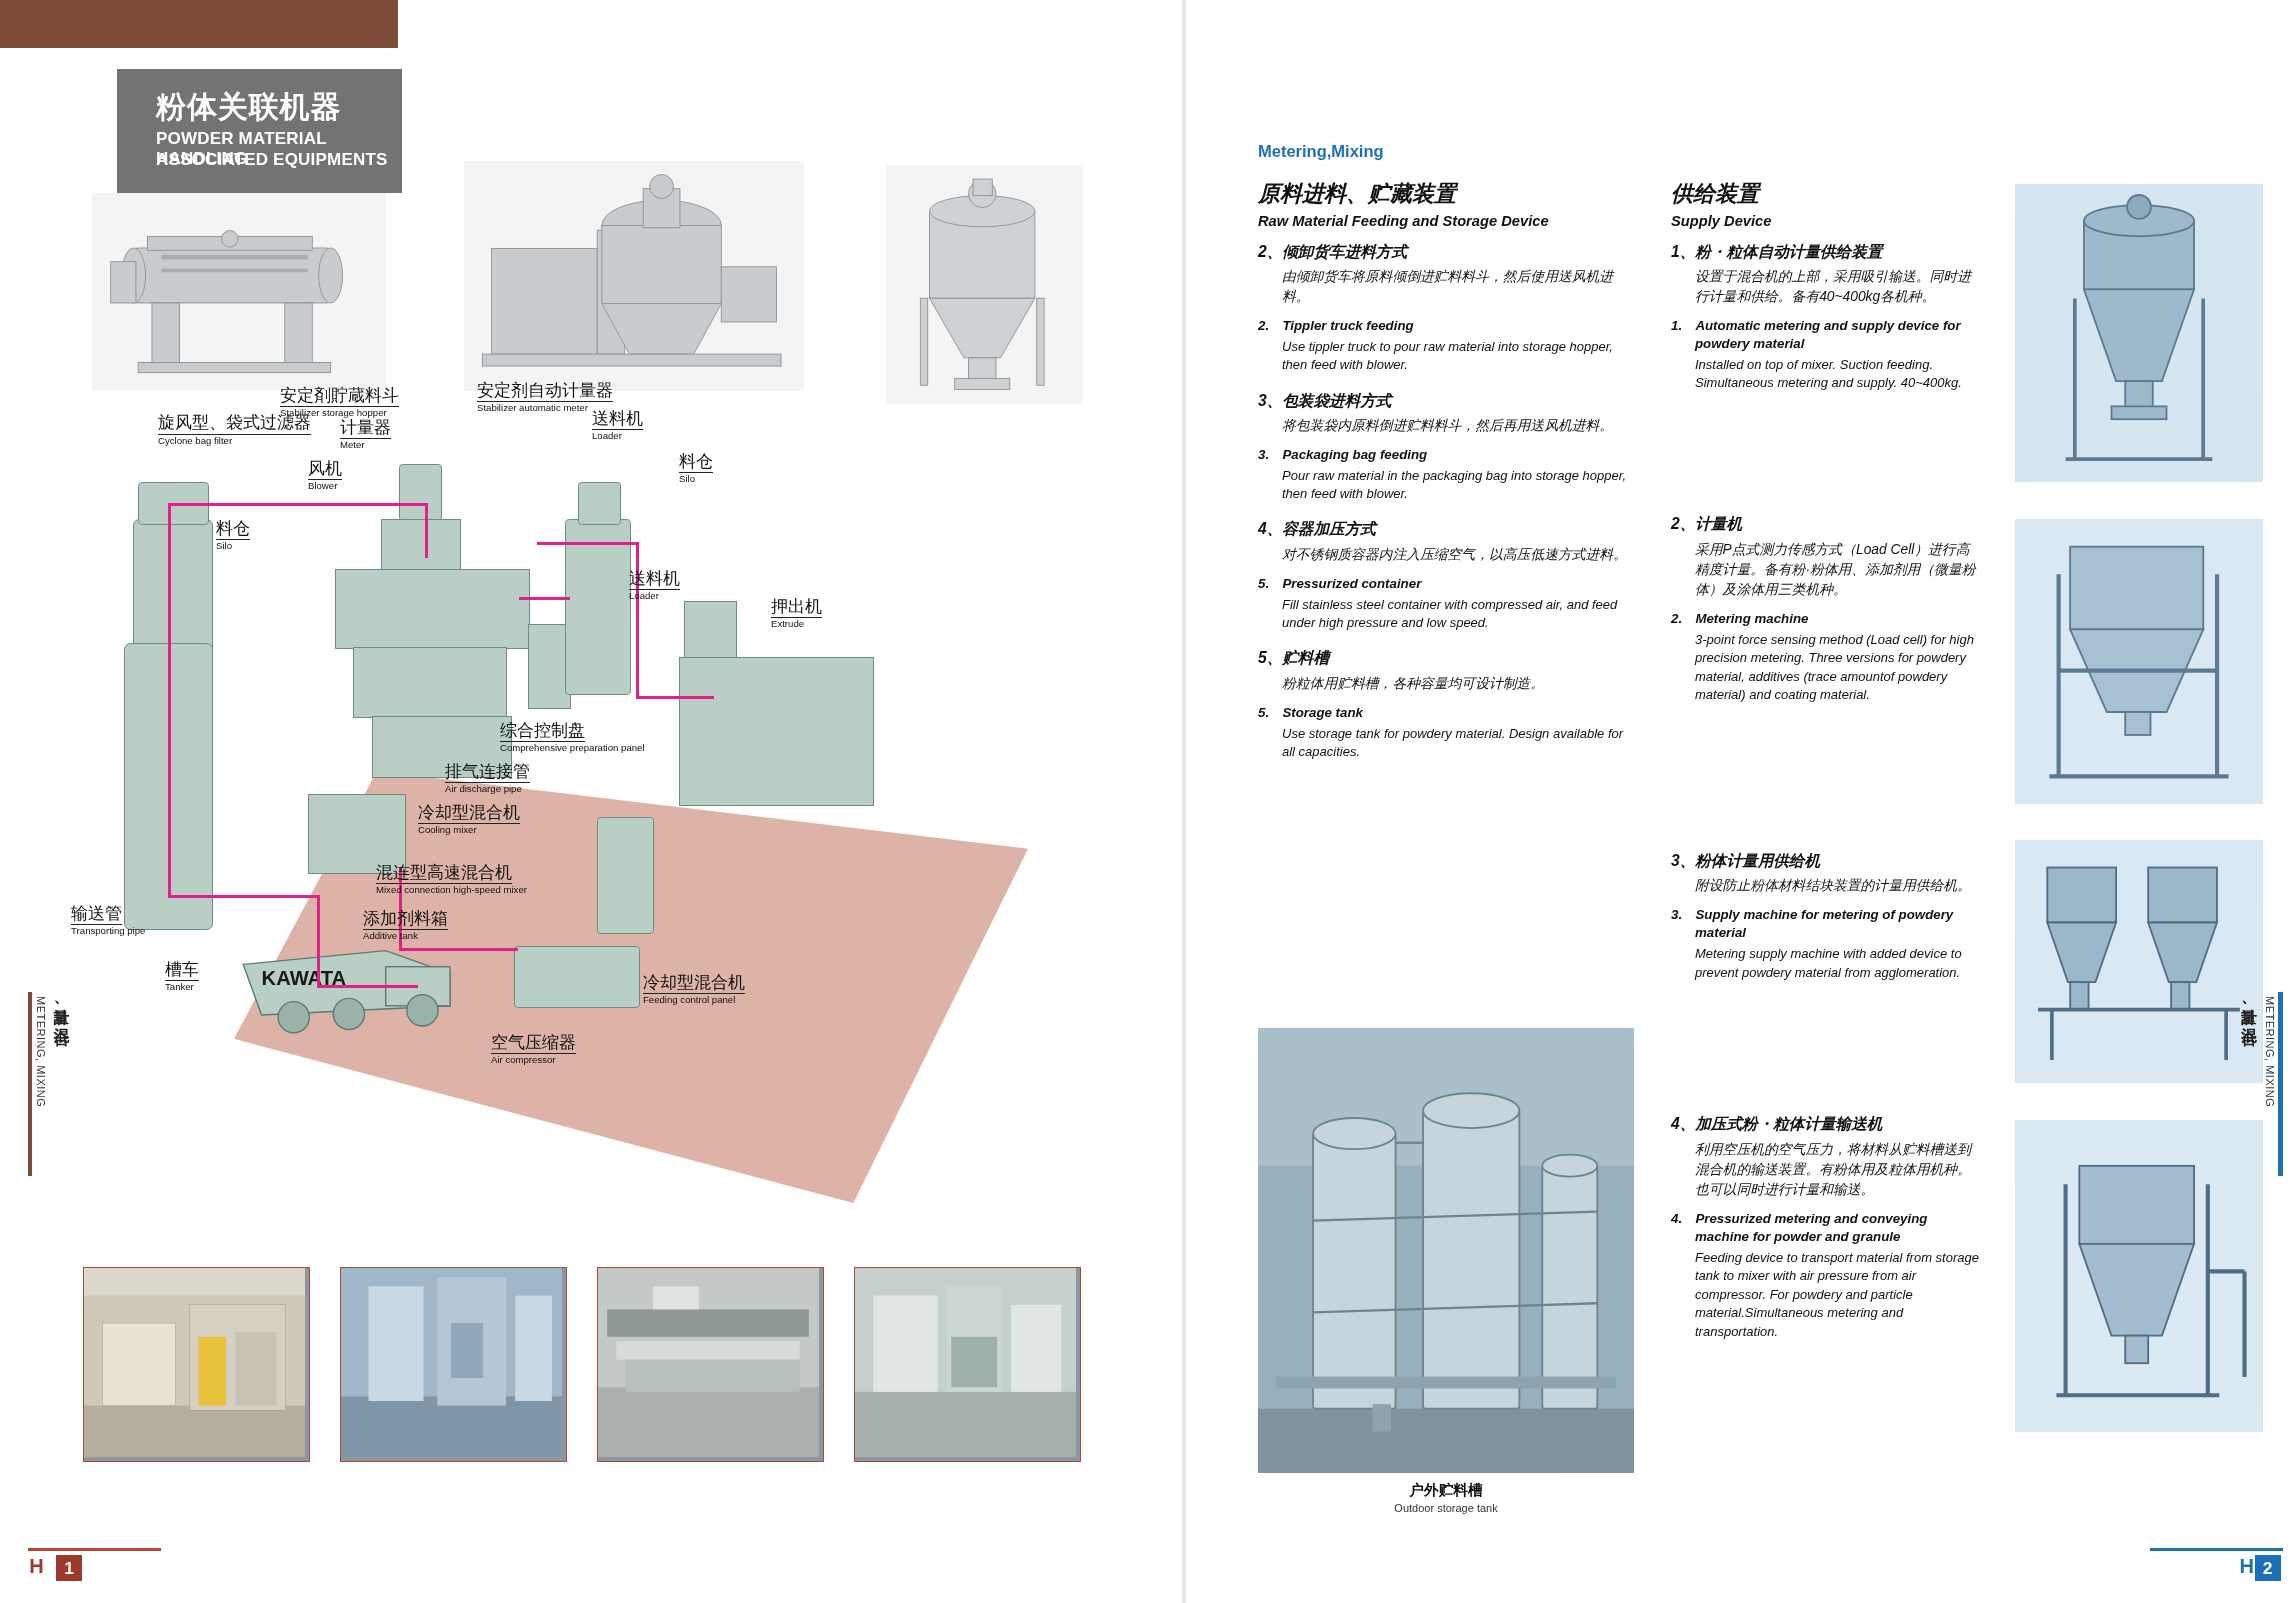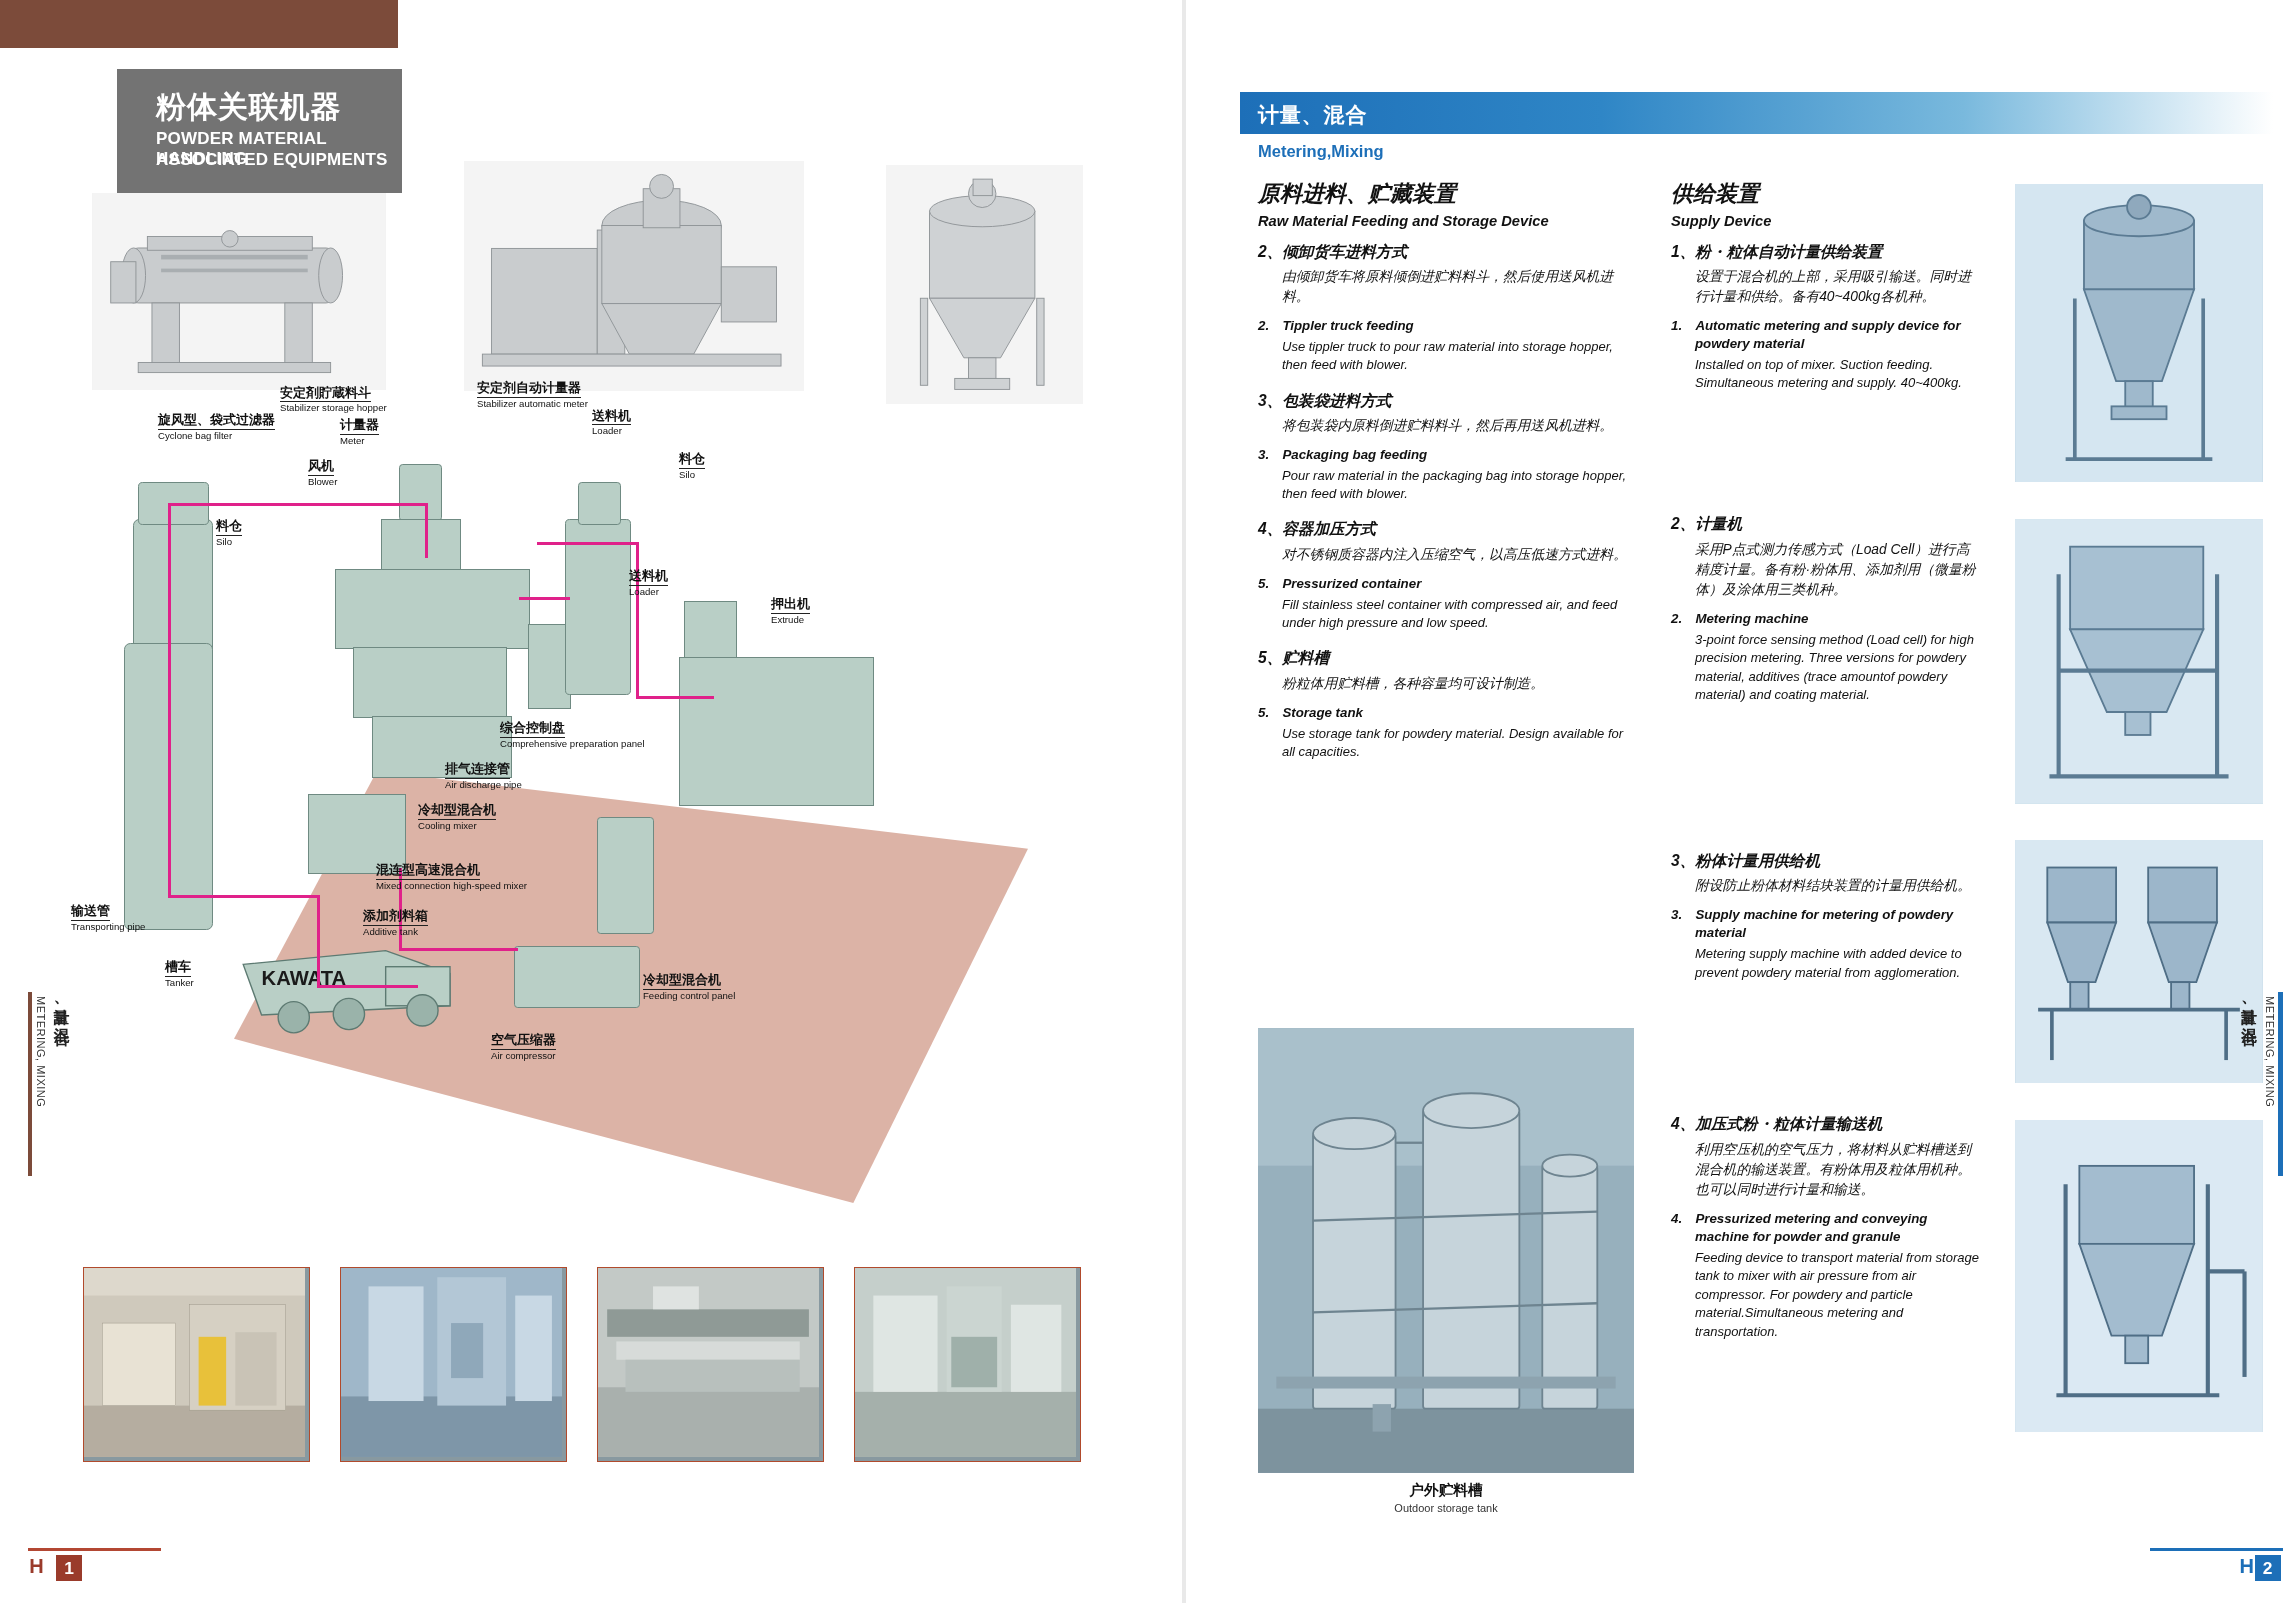--- a/index.html
+++ b/index.html
@@ -22,21 +22,21 @@
   .footer-left{position:absolute;left:27.5px;bottom:18.4px;width:138px;height:37px;}
   .footer-left .fbar{position:absolute;left:0;top:0;width:133px;height:3.7px;background:#b34733;}
   .footer-left .h{position:absolute;left:1.8px;top:7.3px;font-size:20px;color:#9a3b2b;font-weight:bold;}
   .footer-left .num{position:absolute;left:28.5px;top:7.3px;width:26px;height:26px;background:#9a3b2b;color:#fff;font-size:17.4px;font-weight:bold;text-align:center;line-height:26px;}
 
   
   .diagram{position:absolute;left:78px;top:404px;width:1047px;height:826px;}
   .floor{position:absolute;left:156px;top:367px;width:794px;height:432px;background:#dcb3a6;
     clip-path:polygon(18% 0%, 100% 18%, 78% 100%, 0% 62%);}
   .lbl{position:absolute;font-size:11.5px;color:#111;line-height:1.15;}
-  .lbl .zh{font-size:13px;display:block;white-space:nowrap;font-weight:bold;}
+  .lbl .zh{font-size:17px;display:block;white-space:nowrap;}
   .lbl .en{font-size:9.6px;display:block;white-space:nowrap;}
   .lbl.u .zh{border-bottom:0.9px solid #222;padding-bottom:0.9px;display:inline-block;}
   .equip{position:absolute;background:#b9cfc6;border:0.9px solid #6f8a82;}
   .pipe{position:absolute;background:#e0218a;}
 
   
   .photos{position:absolute;left:83px;top:1267px;width:1010px;height:275px;}
   .photo{position:absolute;width:225px;height:193px;border:1.8px solid #b14a2c;background:#8899a0;overflow:hidden;}
 
   
@@ -332,23 +332,20 @@
       <div class="fbar"></div>
       <div class="h">H</div>
       <div class="num">1</div>
     </div>
   </div>
 
   <div class="gutter"></div>
 
   <div class="right-page">
 
-    <div class="blue-head">
-      <div class="t">计量、混合</div>
-    </div>
     <div class="blue-sub">Metering,Mixing</div>
 
     <div class="col" style="left:46px;top:179px;width:376px;">
       <div class="sec-h-zh">原料进料、贮藏装置</div>
       <div class="sec-h-en">Raw Material Feeding and Storage Device</div>
 
       <div class="item">
         <div class="ih-zh">2、倾卸货车进料方式</div>
         <div class="ib-zh">由倾卸货车将原料倾倒进贮料料斗，然后使用送风机进料。</div>
         <div class="ih-en">2. Tippler truck feeding</div>

